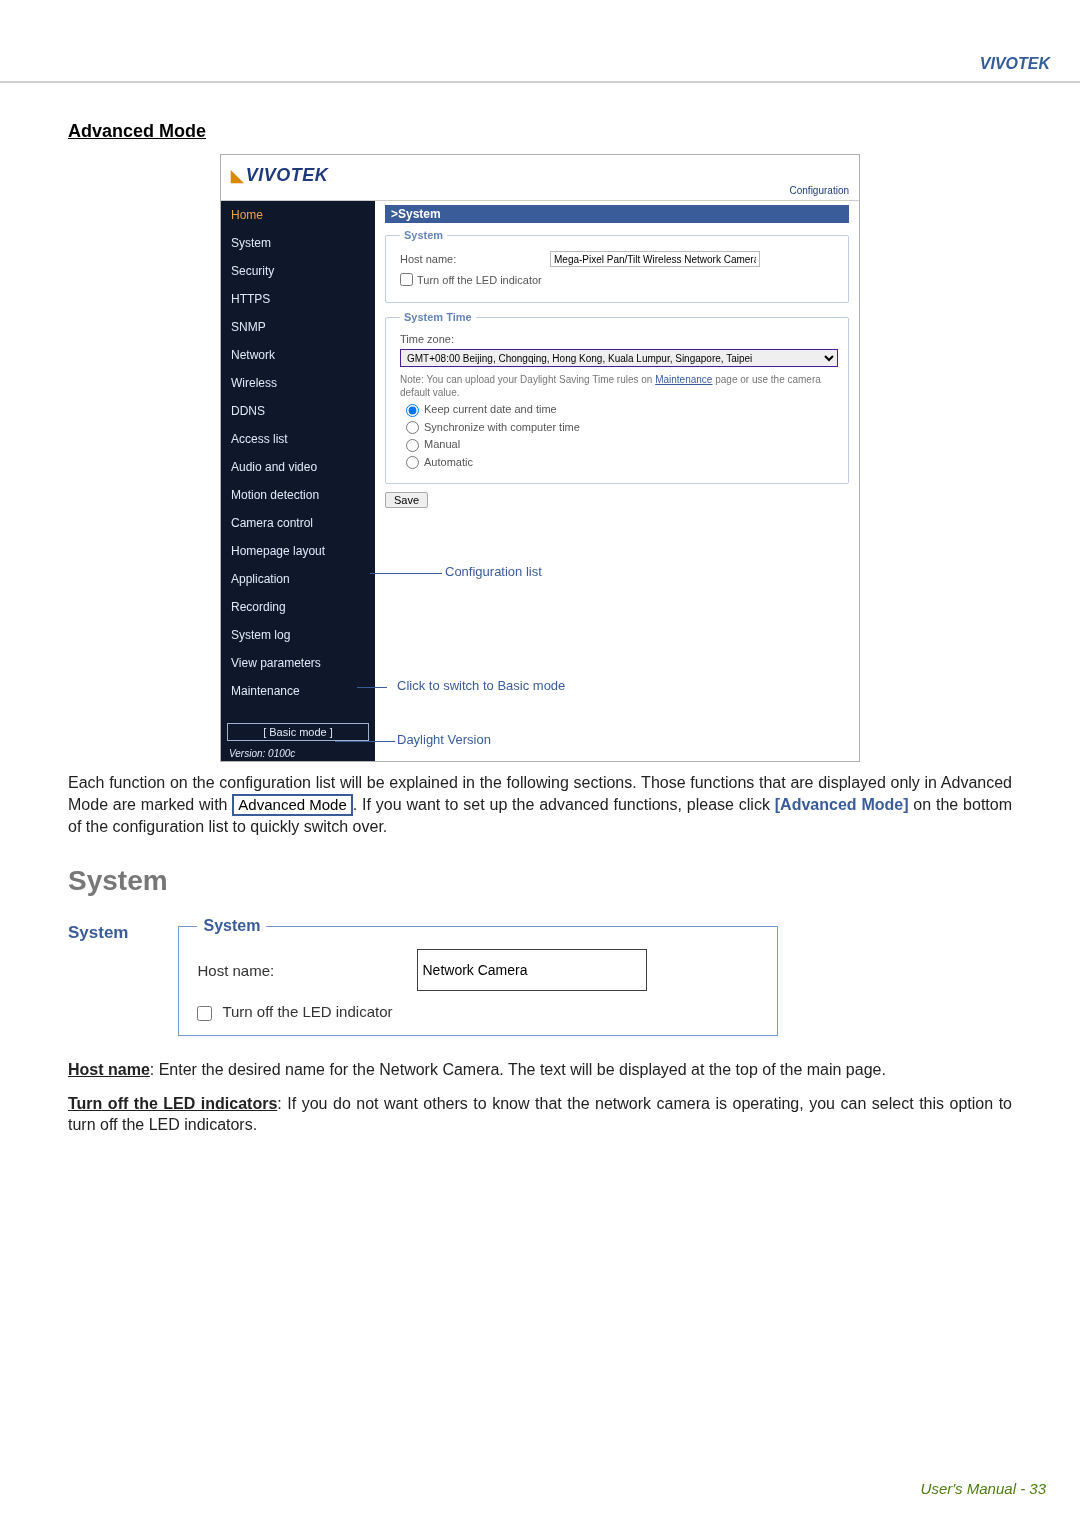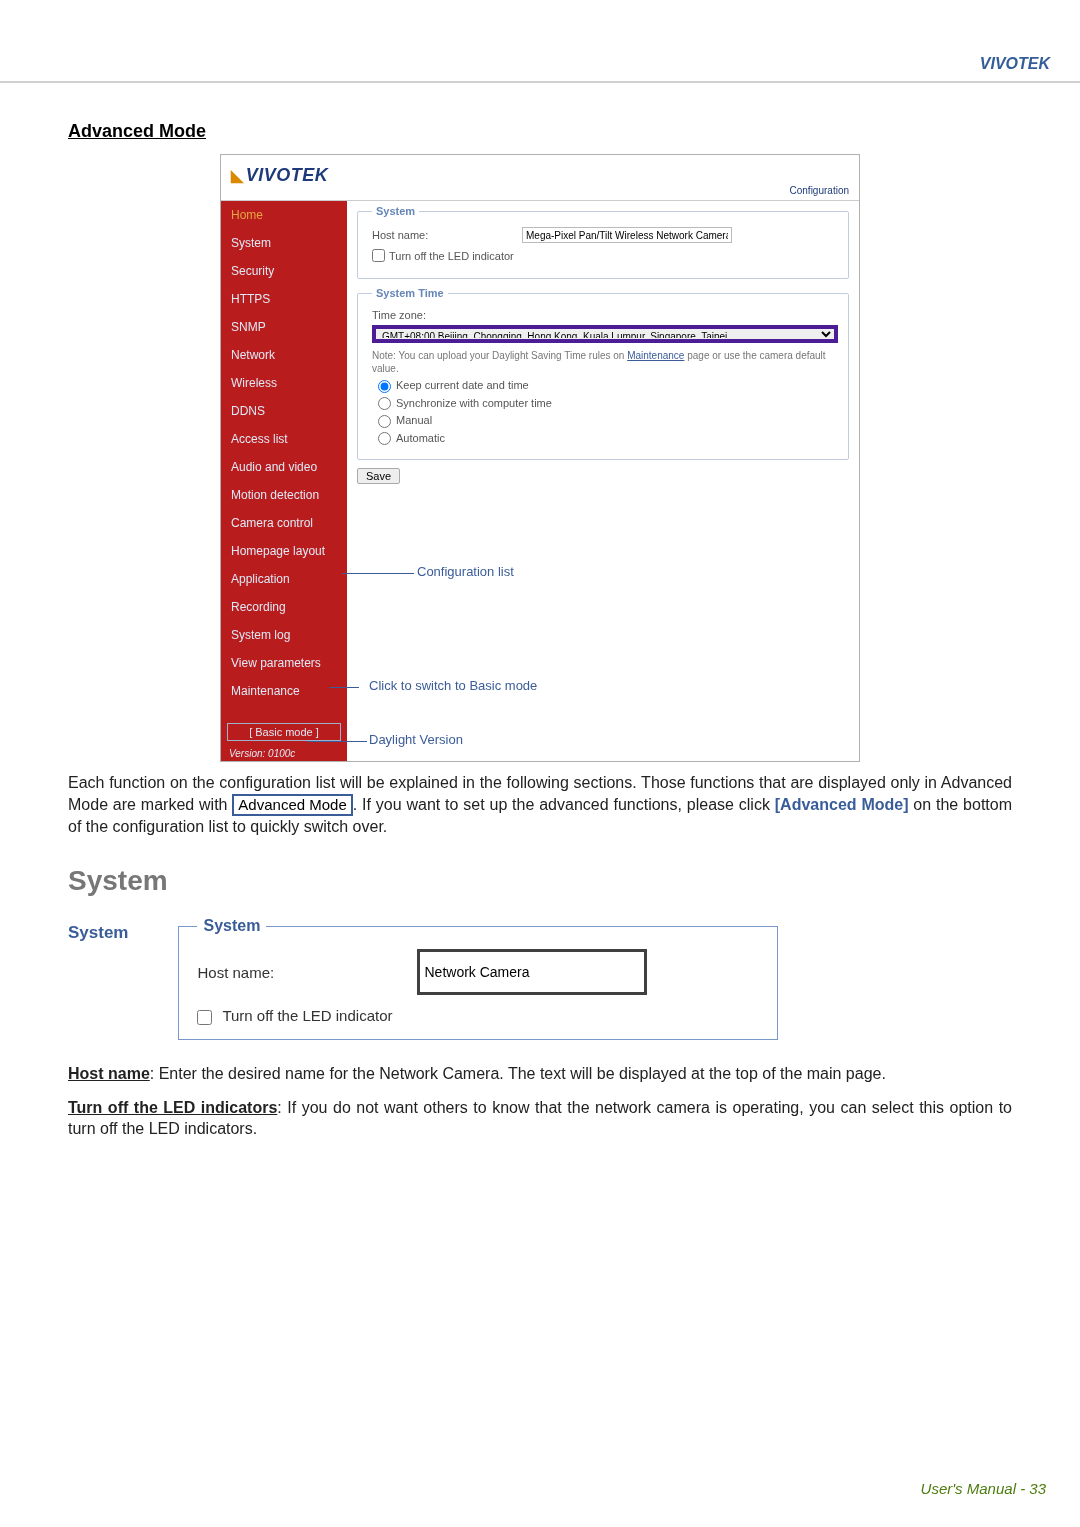--- a/index.html
+++ b/index.html
@@ -66,22 +66,22 @@
     position: absolute;
     right: 10px;
     bottom: 4px;
     color: #1e3a7a;
     font-size: 10px;
   }
   .ss-body {
     display: flex;
   }
   .ss-sidebar {
-    width: 126px;
-    background: #b91c1c;
+    width: 154px;
+    background: #0f172a;
     color: #dfe9f7;
     font-size: 12px;
     min-height: 560px;
     position: relative;
   }
   .ss-nav-item {
     padding: 7px 8px 7px 10px;
     cursor: pointer;
   }
   .ss-nav-item.active { color: #e7a445; }
@@ -133,21 +133,21 @@
   .ss-label { width: 150px; }
   .ss-input {
     border: 1px solid #bbb;
     padding: 1px 3px;
     font-size: 10px;
     width: 210px;
     height: 16px;
   }
   .ss-check { margin-right: 4px; vertical-align: middle; }
   .ss-select {
-    border: 4px solid #4c1d95;
+    border: 1px solid #4c1d95;
     font-size: 10px;
     width: 100%;
     height: 18px;
     padding: 1px 2px;
   }
   .ss-note {
     font-size: 10px;
     color: #777;
     margin: 6px 0 4px 0;
     line-height: 1.3;
@@ -212,21 +212,21 @@
   }
   .system-fieldset2 legend {
     color: #3a5c99;
     font-weight: bold;
     padding: 0 6px;
     font-size: 16px;
   }
   .sf2-row { display: flex; align-items: center; margin-bottom: 12px; }
   .sf2-label { width: 220px; }
   .sf2-input {
-    border: 3px solid #404040;
+    border: 1px solid #404040;
     padding: 20px 4px;
     font-size: 14px;
     width: 230px;
     height: 39px;
   }
   .sf2-check { width: 15px; height: 15px; margin-right: 6px; vertical-align: middle; }
   .desc-block { font-size: 16px; color: #222; line-height: 1.28; margin-top: 24px; text-align: justify; }
   .desc-block .u { text-decoration: underline; font-weight: bold; }
   .footer {
     position: absolute;
@@ -269,20 +269,21 @@
         <div class="ss-nav-item">Homepage layout</div>
         <div class="ss-nav-item">Application</div>
         <div class="ss-nav-item">Recording</div>
         <div class="ss-nav-item">System log</div>
         <div class="ss-nav-item">View parameters</div>
         <div class="ss-nav-item">Maintenance</div>
         <div class="ss-basic-mode">[ Basic mode ]</div>
         <div class="ss-version">Version: 0100c</div>
       </div>
       <div class="ss-main">
+        <div class="ss-breadcrumb">&gt;System</div>
 
         <fieldset class="ss-fieldset">
           <legend class="ss-legend">System</legend>
           <div class="ss-row">
             <span class="ss-label">Host name:</span>
             <input class="ss-input" type="text" value="Mega-Pixel Pan/Tilt Wireless Network Camera" style="">
           </div>
           <div class="ss-row">
             <input type="checkbox" class="ss-check" style="">
             <span>Turn off the LED indicator</span>

